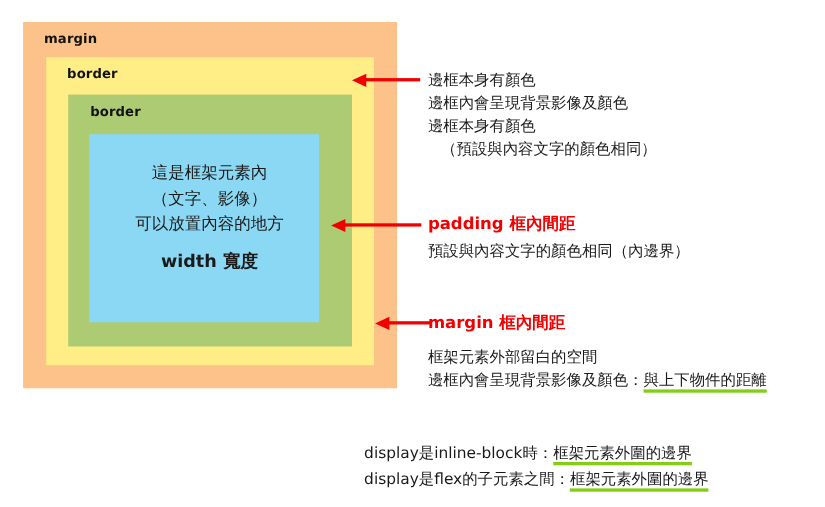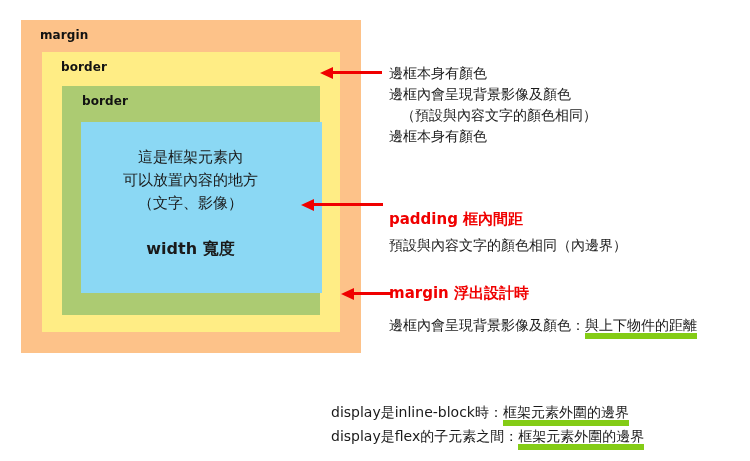--- a/index.html
+++ b/index.html
@@ -41,21 +41,21 @@
     width: 298px; height: 280px;
     background: #ffed85;
   }
   .layer-padding {
     left: 41px; top: 66px;
     width: 258px; height: 229px;
     background: #accb72;
   }
   .layer-content {
     left: 60px; top: 102px;
-    width: 241px; height: 171px;
+    width: 209px; height: 171px;
     background: #8bd8f4;
     padding-left: 48px;
   }
 
   .layer-label {
     position: absolute;
     font-weight: bold;
     font-size: 12px;
     color: #121212;
     letter-spacing: 0.1px;
@@ -72,21 +72,21 @@
     width: 219px;
     text-align: center;
     color: #1a1a1a;
   }
   .content-line {
     font-size: 15px;
     line-height: 23px;
     white-space: nowrap;
   }
   .content-dims {
-    margin-top: 22px;
+    margin-top: 11px;
   }
   .content-dim-line {
     font-size: 16px;
     font-weight: bold;
     line-height: 24px;
     white-space: nowrap;
   }
 
   
   .arrow {
@@ -129,26 +129,26 @@
     white-space: nowrap;
   }
   .ann-line {
     font-size: 14px;
     line-height: 21px;
     color: #1a1a1a;
     white-space: nowrap;
   }
   .ann-line.indent { padding-left: 12px; }
   .ul-red {
-    border-bottom: 6px solid #84cc16;
+    border-bottom: 3px solid #84cc16;
     padding-bottom: 0px;
   }
 
   #ann-border  { left: 389px; top: 63px; }
-  #ann-padding { left: 389px; top: 210px; }
+  #ann-padding { left: 389px; top: 194px; }
   #ann-margin  { left: 389px; top: 284px; }
   #ann-margin .ann-title { margin-bottom: 12px; }
 
   #ann-extra {
     position: absolute;
     left: 331px;
     top: 400px;
   }
   #ann-extra .ann-line { line-height: 24px; }
 </style>
@@ -165,22 +165,22 @@
     <span class="layer-label label-border">border</span>
   </div>
 
   <div class="layer layer-padding">
     <span class="layer-label label-padding">border</span>
   </div>
 
   <div class="layer layer-content">
     <div class="content-text">
       <div class="content-line">這是框架元素內</div>
+      <div class="content-line">（文字、影像）</div>
       <div class="content-line">可以放置內容的地方</div>
-      <div class="content-line">（文字、影像）</div>
       <div class="content-dims">
         <div class="content-dim-line">width 寬度</div>
       </div>
     </div>
   </div>
 
 </div>
 
 <div class="arrow" id="arrow-border">
   <div class="head"></div>
@@ -191,30 +191,31 @@
   <div class="shaft"></div>
 </div>
 <div class="arrow" id="arrow-margin">
   <div class="head"></div>
   <div class="shaft"></div>
 </div>
 
 <div class="annotation" id="ann-border">
   <div class="ann-line">邊框本身有顏色</div>
   <div class="ann-line">邊框內會呈現背景影像及顏色</div>
+  <div class="ann-line">邊框本身有顏色</div>
   <div class="ann-line indent">（預設與內容文字的顏色相同）</div>
-  <div class="ann-line">邊框本身有顏色</div>
 </div>
 
 <div class="annotation" id="ann-padding">
   <div class="ann-title">padding 框內間距</div>
   <div class="ann-line">預設與內容文字的顏色相同（內邊界）</div>
 </div>
 
 <div class="annotation" id="ann-margin">
-  <div class="ann-title">margin 浮出設計時</div>
+  <div class="ann-title">margin 框內間距</div>
+  <div class="ann-line">框架元素外部留白的空間</div>
   <div class="ann-line"><span>邊框內會呈現背景影像及顏色：</span><span class="ul-red">與上下物件的距離</span></div>
 </div>
 
 <div id="ann-extra">
   <div class="ann-line"><span>display是inline-block時：</span><span class="ul-red">框架元素外圍的邊界</span></div>
   <div class="ann-line"><span>display是flex的子元素之間：</span><span class="ul-red">框架元素外圍的邊界</span></div>
 </div>
 
 </body></html>

